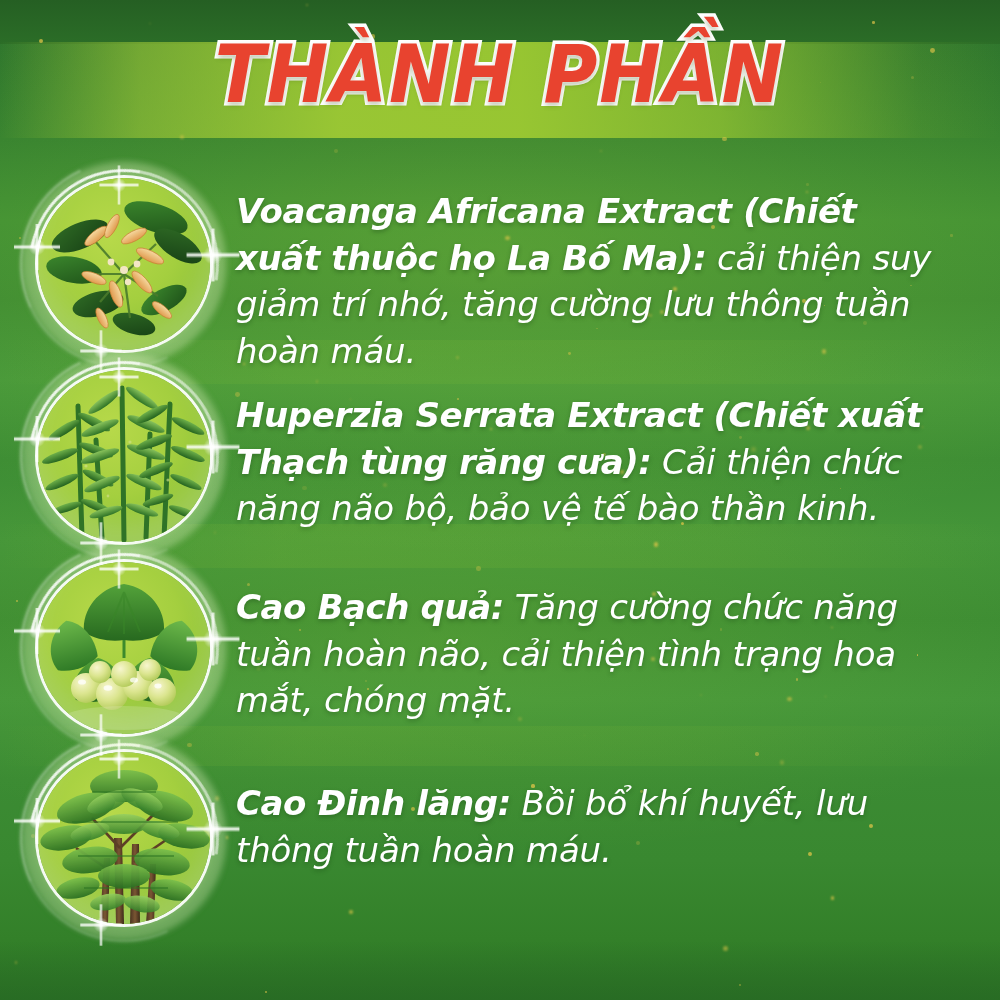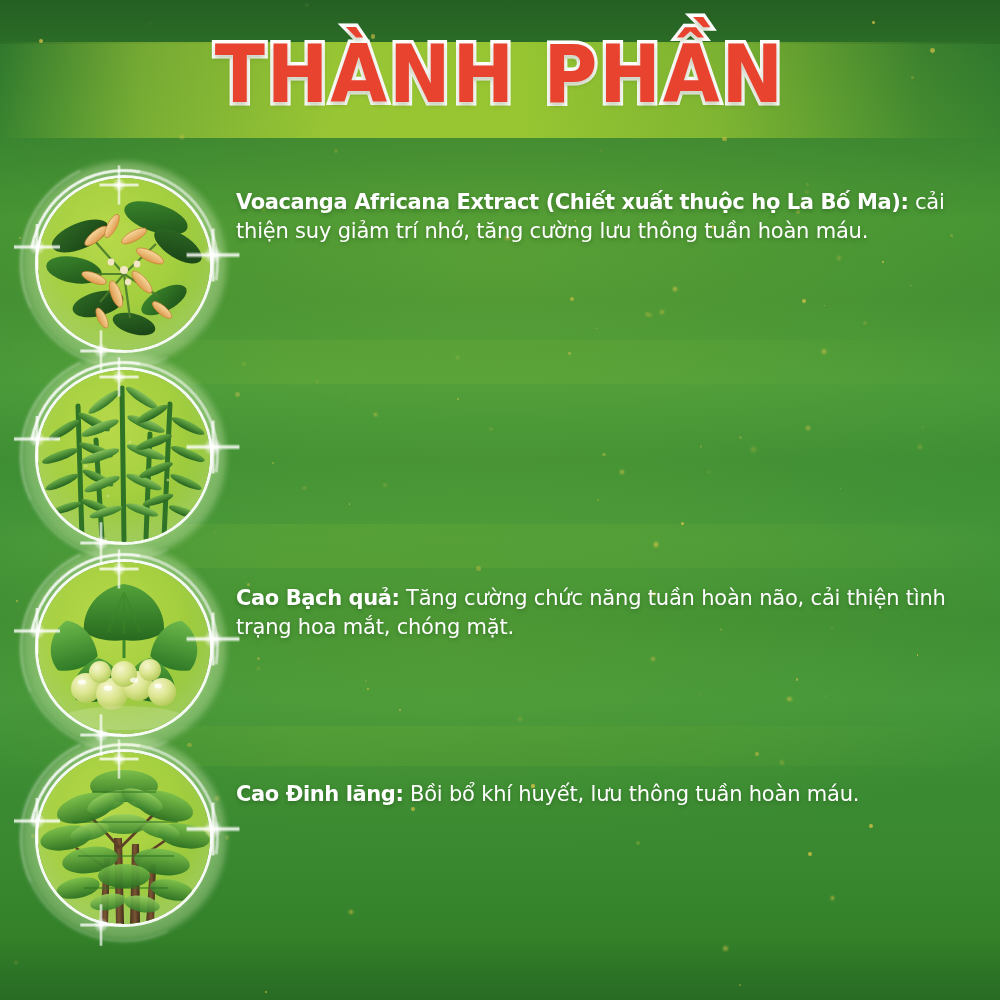--- a/index.html
+++ b/index.html
@@ -25,20 +25,21 @@
         #3b8a32 30%,
         #45973a 38%,
         #3d8d34 46%,
         #449539 54%,
         #3c8c33 62%,
         #43953a 70%,
         #3b8b33 78%,
         #398830 86%,
         #338029 94%,
         #2d7526 100%);
+    font-style: italic;
   }
 
   
   .band {
     position:absolute; left:0; width:1000px;
     pointer-events:none;
   }
   .band.b1 { top:42px;  height:96px;
     background:linear-gradient(90deg,
       rgba(170,205,60,0.0) 0%,
@@ -159,21 +160,21 @@
   
   .textcol {
     flex:1 1 auto;
     padding-left:26px;
     padding-right:52px;
     padding-top:6px;
     color:#ffffff;
   }
   .ing-text {
     font-family:"DejaVu Sans", sans-serif;
-    font-size:21px;
+    font-size:34px;
     line-height:1.37;
     color:#ffffff;
     letter-spacing:-0.2px;
     text-shadow:0 2px 4px rgba(25,70,20,0.40);
   }
   .ing-text .nm {
     font-weight:bold;
     letter-spacing:-0.4px;
   }
   #row-0 .textcol { padding-top:10px; }
@@ -453,20 +454,23 @@
           </svg>
         </div>
       </div>
       <div class="ring-arc"></div>
       <div class="ring-arc2"></div>
       <div class="spark s-a"></div>
       <div class="spark s-b"></div>
       <div class="spark s-c"></div>
       <div class="spark s-d"></div>
     </div>
+    <div class="textcol">
+      <p class="ing-text"><span class="nm">Huperzia Serrata Extract (Chiết xuất Thạch tùng răng cưa):</span><span class="ds"> Cải thiện chức năng não bộ, bảo vệ tế bào thần kinh.</span></p>
+    </div>
   </div>
 
   <div class="row" id="row-3">
     <div class="badge">
       <div class="halo"></div>
       <div class="disc">
         <div class="art">
           <svg viewBox="0 0 172 172" preserveAspectRatio="xMidYMid slice">
             <defs>
               <linearGradient id="trk" x1="0" y1="0" x2="1" y2="0">

